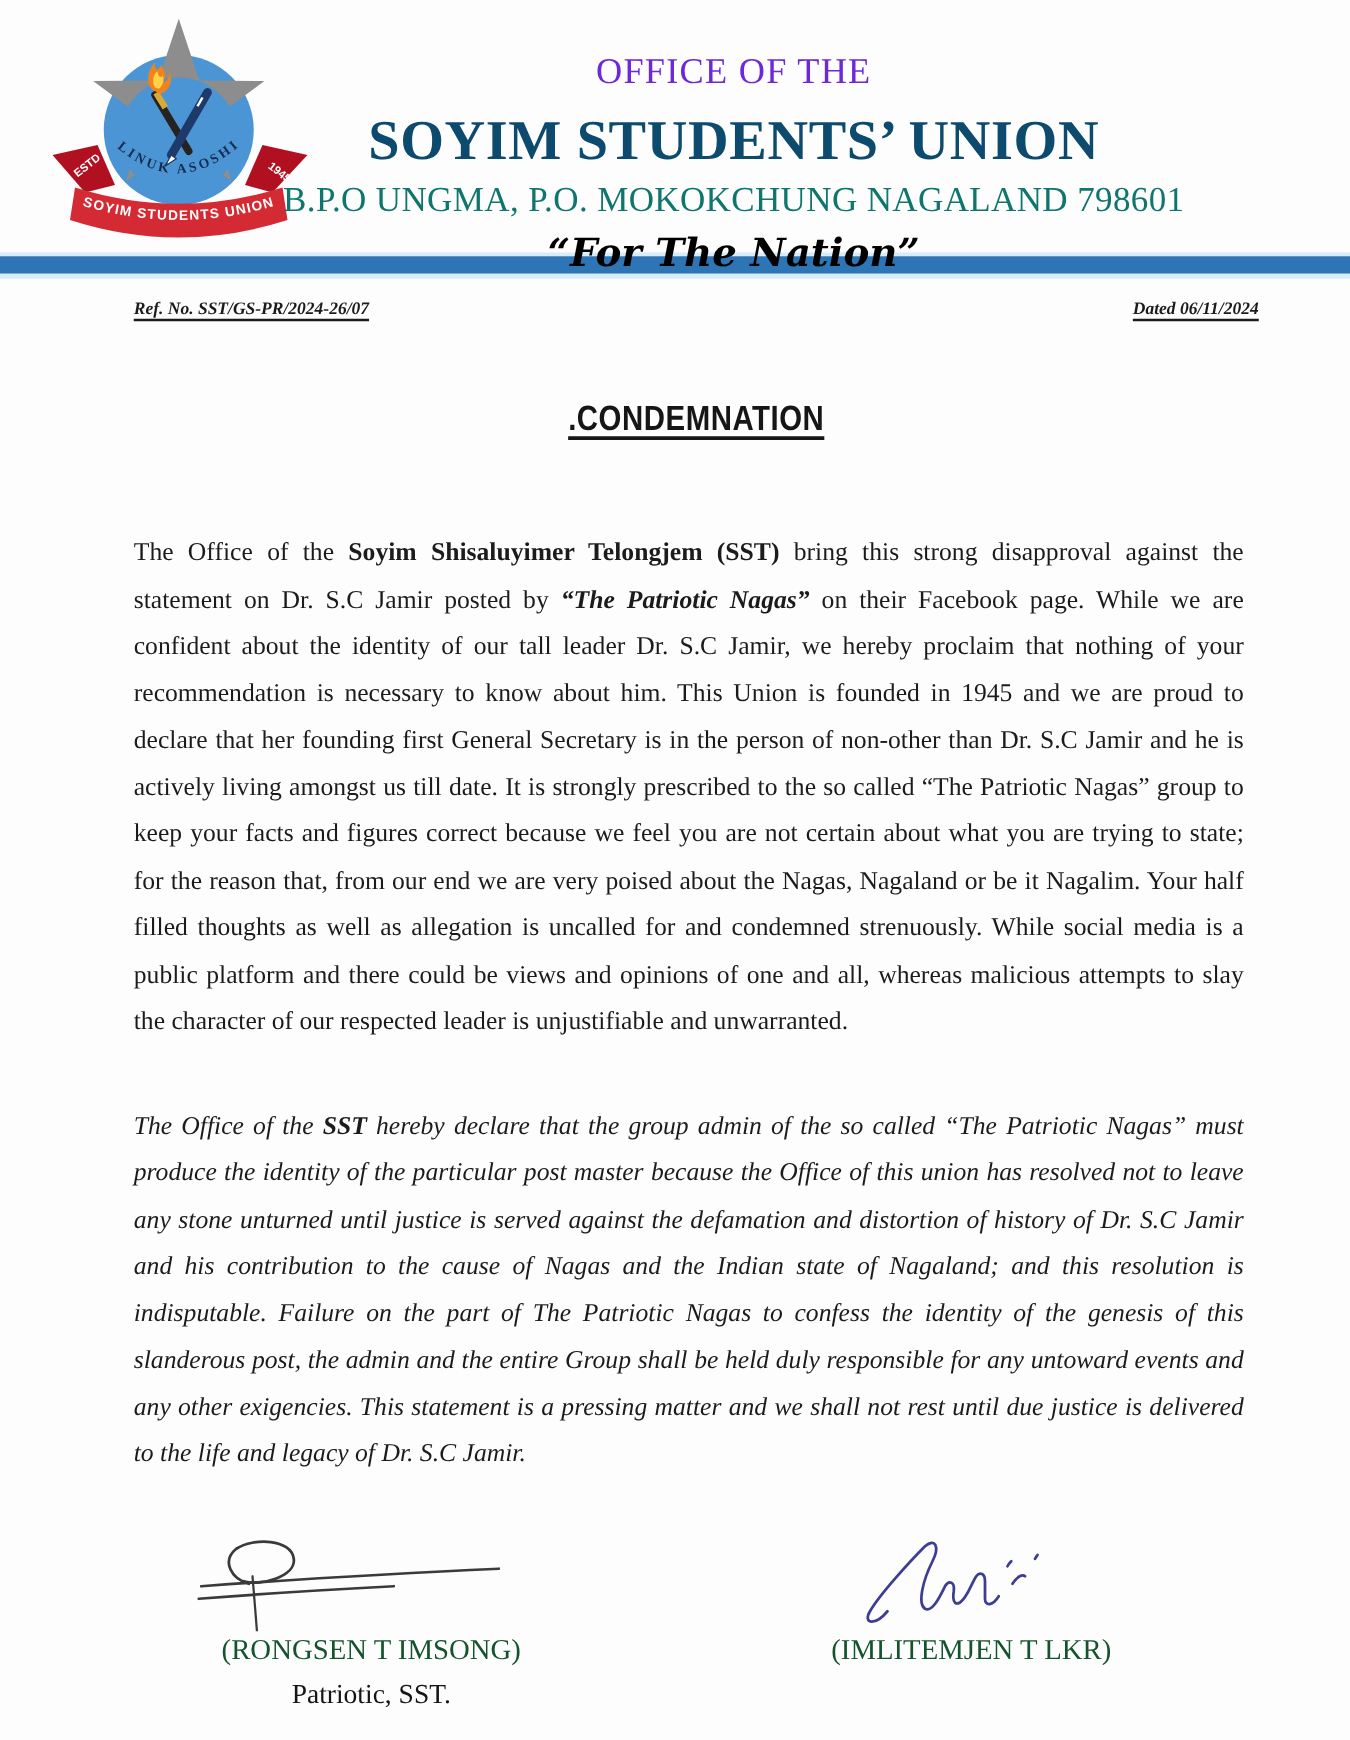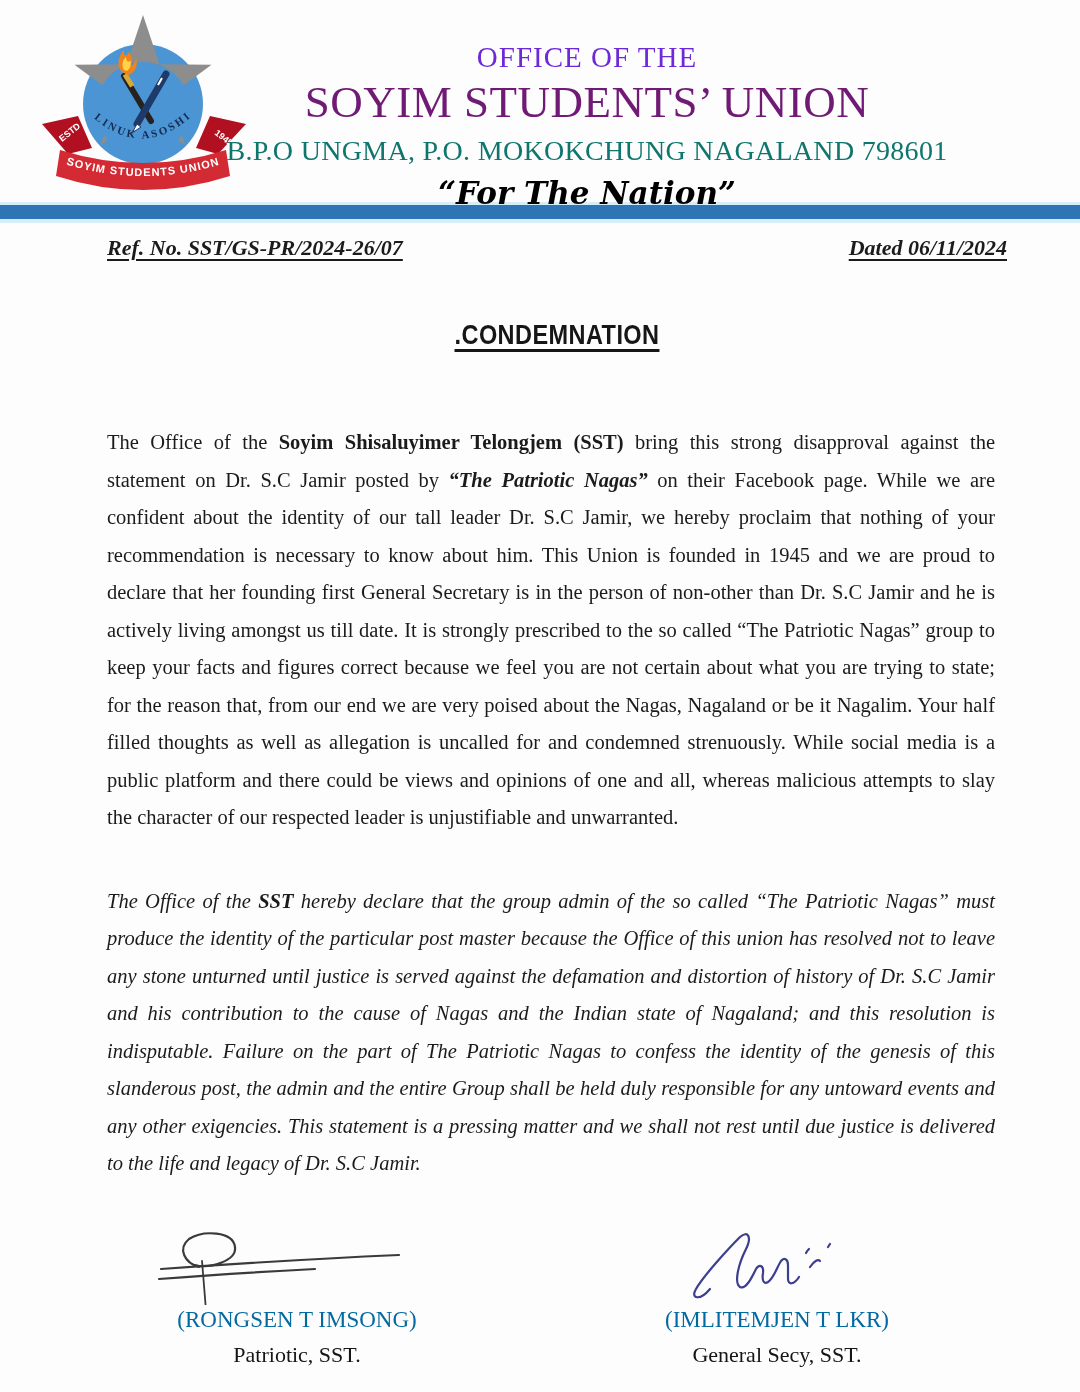--- a/index.html
+++ b/index.html
@@ -10,33 +10,33 @@
     background:#fdfdfd;
     font-family:"Liberation Serif", serif;
     color:#1b1b1b;
     overflow:hidden;
   }
   
   .header{position:relative;height:202px;}
   .logo{position:absolute;left:38px;top:12px;}
   .htext{position:absolute;left:94px;right:0;top:12px;text-align:center;}
   .office-line{font-size:29px;line-height:34px;letter-spacing:1px;color:#6d28d9;margin-top:28px;}
-  .org-name{font-size:45px;line-height:52px;letter-spacing:.5px;color:#701a75;margin-top:2px;}
+  .org-name{font-size:45px;line-height:52px;letter-spacing:.5px;color:#0c4a6e;margin-top:12px;font-weight:bold;}
   .address-line{font-size:28px;line-height:32px;letter-spacing:.3px;color:#0f766e;margin-top:7px;}
   .motto{font-family:"DejaVu Serif", serif;font-style:italic;font-weight:bold;font-size:31px;line-height:38px;margin-top:7px;color:#000000;}
   
   .bar-halo{height:3px;background:#d6eef9;}
   .bar-blue{height:14px;}
   .bar-halo2{height:4px;background:#d6eef9;}
   
   .content{padding:0 73px 0 107px;}
   .ref-row{
     display:flex;justify-content:space-between;align-items:baseline;
     margin-top:12px;
-    font-weight:bold;font-style:italic;font-size:22px;line-height:26px;
+    font-weight:bold;font-style:italic;font-size:14px;line-height:26px;
   }
   .ref-row .u{text-decoration:underline;text-decoration-thickness:2px;text-underline-offset:4px;}
   .doc-title-wrap{margin-top:57px;text-align:center;}
   .doc-title{
     display:inline-block;
     font-family:"Liberation Sans", sans-serif;
     font-weight:bold;font-size:28px;line-height:34px;
     transform:scaleX(.84);transform-origin:center;
     letter-spacing:.5px;color:#161616;
     text-decoration:underline;text-decoration-thickness:2.5px;text-underline-offset:5px;
@@ -47,21 +47,21 @@
     font-size:20.5px;line-height:37.5px;
     text-align:justify;
   }
   .body-text p:last-child{margin-bottom:0;font-style:italic;}
   
   .sig-row{display:flex;justify-content:space-between;margin-top:44px;}
   .sig-col{text-align:center;}
   .sig-col.left{width:380px;}
   .sig-col.right{width:400px;margin-right:30px;}
   .sig-draw{height:78px;display:flex;align-items:flex-end;justify-content:center;}
-  .sig-name{font-size:23px;line-height:30px;color:#0369a1;}
+  .sig-name{font-size:23px;line-height:30px;color:#14532d;}
   .sig-title{font-size:22px;line-height:28px;margin-top:6px;color:#151515;}
 </style>
 </head>
 <body>
 
 <div class="page">
 
   <div class="header">
 
     <div class="logo">
@@ -154,18 +154,17 @@
           <svg width="190" height="78" viewBox="0 0 190 78">
             <g stroke="#3d3d91" stroke-width="2.2" fill="none" stroke-linecap="round">
               <path d="M 28,62 C 18,74 8,72 14,62 C 22,48 48,20 58,10 C 66,3 70,10 64,22 C 56,38 52,56 58,60 C 64,63 70,50 74,42 C 77,37 82,38 81,46 C 80,52 81,58 86,55 C 92,51 95,40 99,34 C 102,30 106,32 106,38 L 106,52 C 106,58 112,58 117,50"></path>
               <path d="M 124,26 C 125,24 126,23 127,22"></path>
               <path d="M 128,40 C 132,34 136,32 138,34"></path>
               <path d="M 146,20 l 2,-3"></path>
             </g>
           </svg>
         </div>
         <div class="sig-name">(IMLITEMJEN T LKR)</div>
-        <div class="sig-title">General Secy, SST.</div>
       </div>
     </div>
 
   </div>
 </div>
 
 </body></html>

